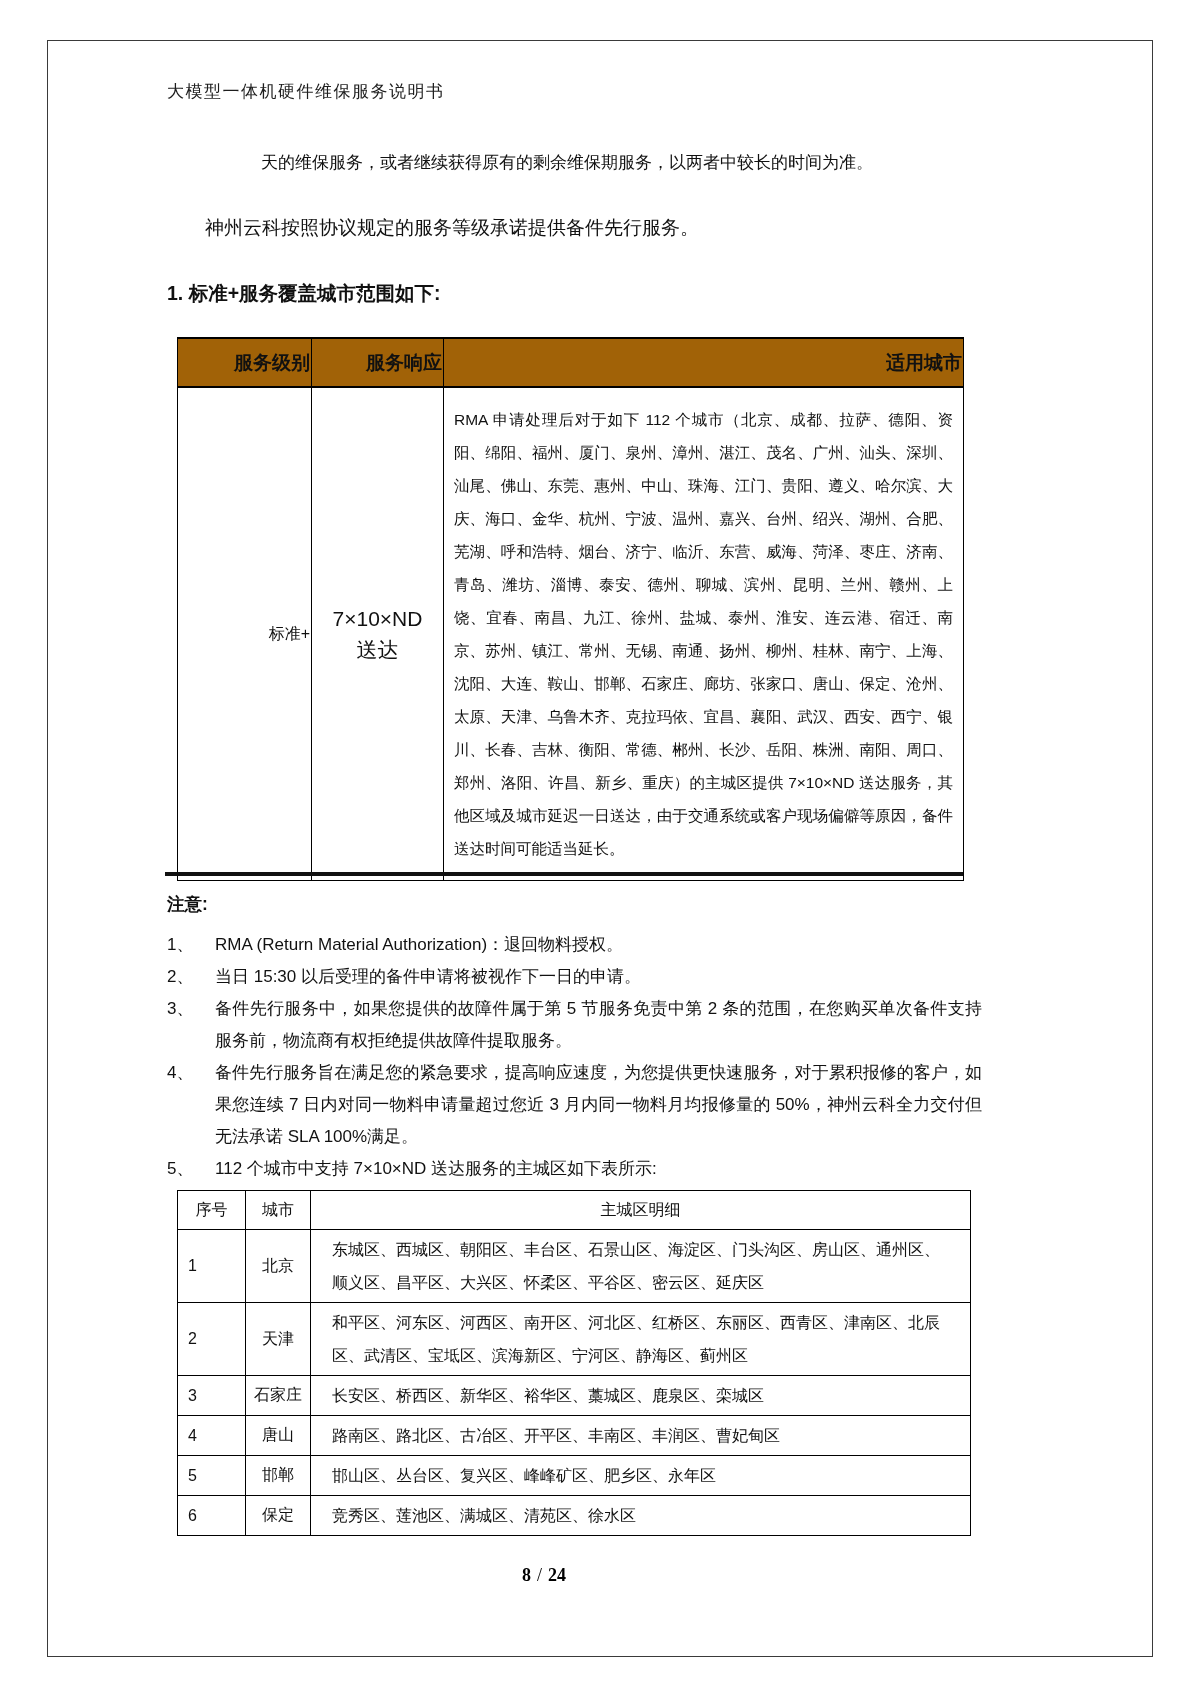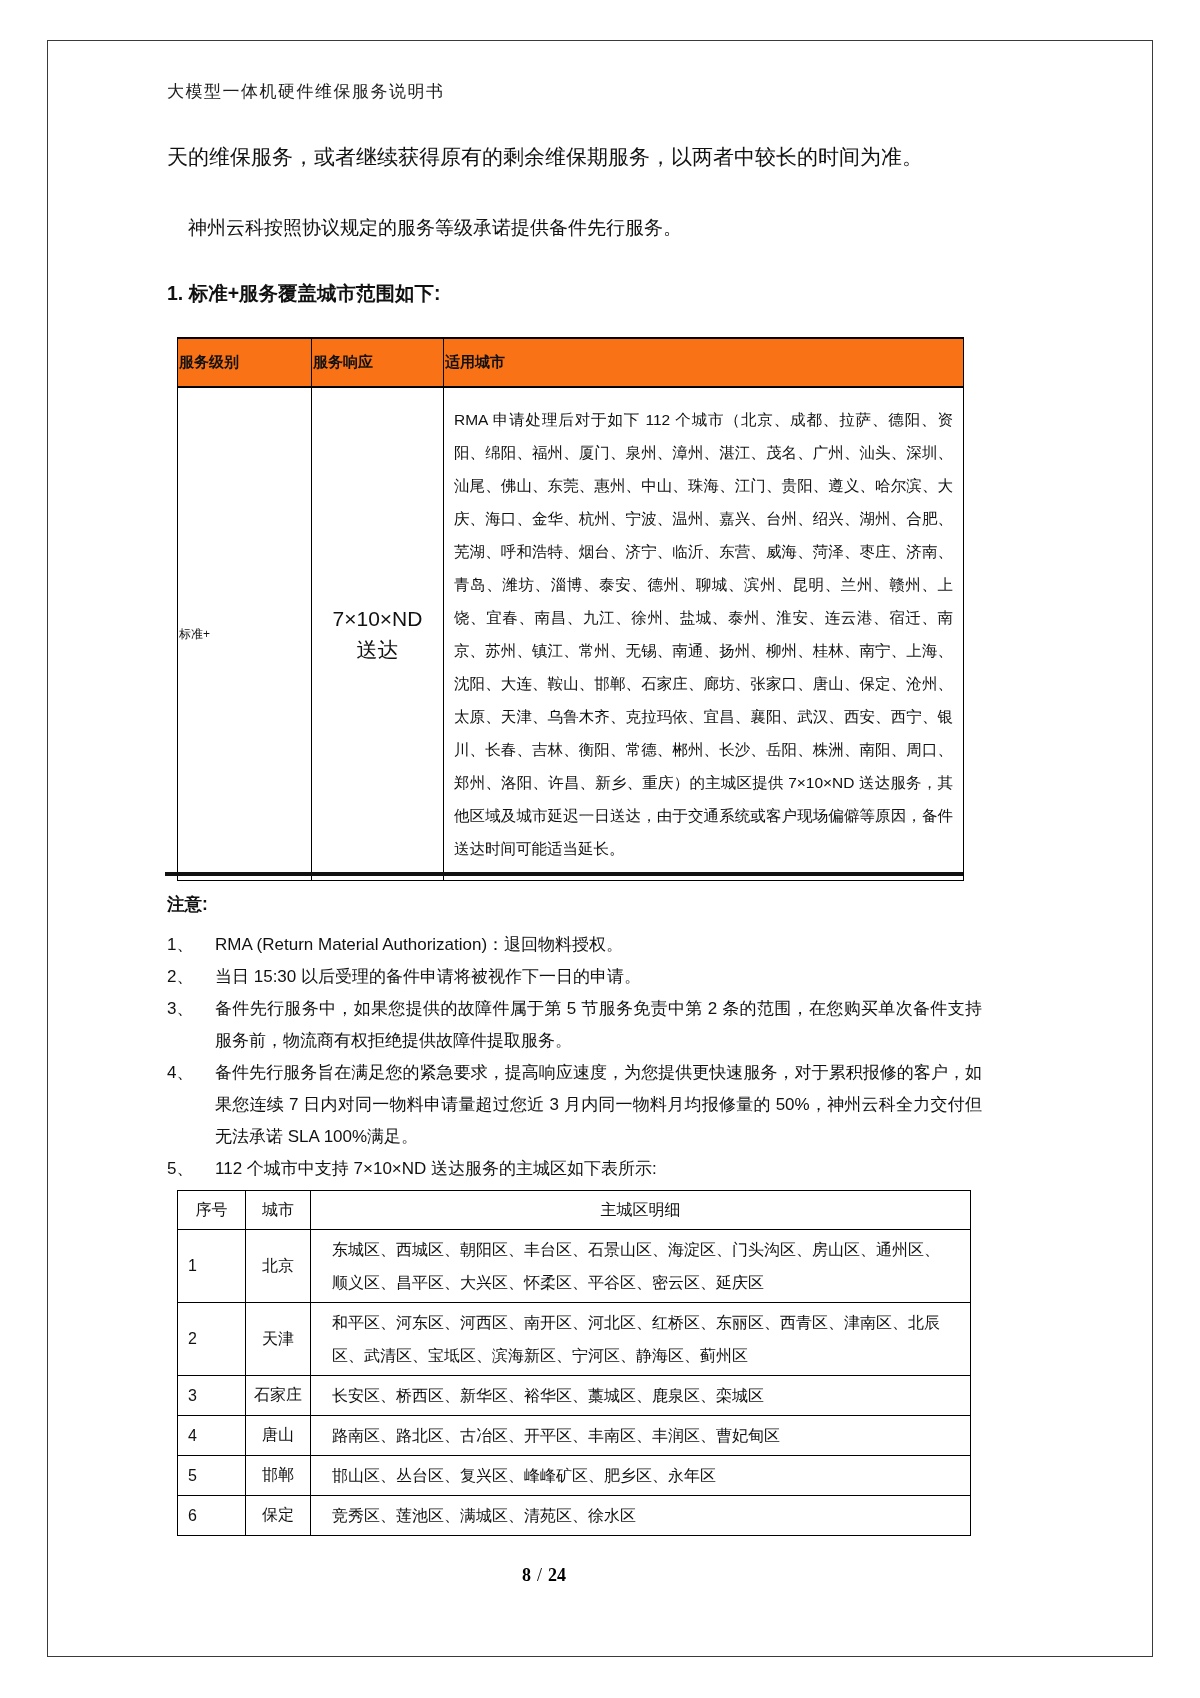--- a/index.html
+++ b/index.html
@@ -16,42 +16,42 @@
     border:1px solid #3a3a3a;
     pointer-events:none;
   }
   .doc-header {
     position:absolute; top:80px; left:167px; width:788px;
     text-align:left;
     font-family:"Liberation Serif", serif;
     font-size:17px; color:#1d1d1d; letter-spacing:1.5px;
   }
   .para1 {
-    position:absolute; top:141px; left:167px; width:800px;
-    font-size:21px; line-height:1.55;
+    position:absolute; top:150px; left:167px; width:800px;
+    font-size:17px; line-height:1.55;text-align:center;
   }
   .para2 {
-    position:absolute; top:213px; left:150px; width:800px;
+    position:absolute; top:213px; left:167px; width:800px;
     font-size:19px; text-indent:38px; line-height:1.55;
   }
   .section-heading {
     position:absolute; top:280px; left:167px; width:800px;
     font-size:19.5px; font-weight:bold;
   }
   table { border-collapse:collapse; table-layout:fixed; }
   .table1 {
     position:absolute; left:177px; top:337px; width:786px;
   }
   .table1 th, .table1 td { border:1.6px solid #000; }
   .table1 thead th {
-    background:#f97316; font-weight:bold; font-size:15px;
-    height:45px; text-align:left;
+    background:#a16207; font-weight:bold; font-size:19px;
+    height:45px; text-align:right;
     border-top:2.4px solid #000; border-bottom:2px solid #000;
   }
-  .t1-level { text-align:left; font-size:12px; }
+  .t1-level { text-align:right; font-size:16px; }
   .t1-resp  { text-align:center; font-size:21px; line-height:31px; }
   .t1-cities {
     font-size:15.5px; line-height:33px;
     padding:15px 10px; text-align:justify; vertical-align:top;
   }
   .section-rule {
     position:absolute; left:165px; top:872px;
     width:798px; height:4px; background:#111;
   }
   .notice-label {

